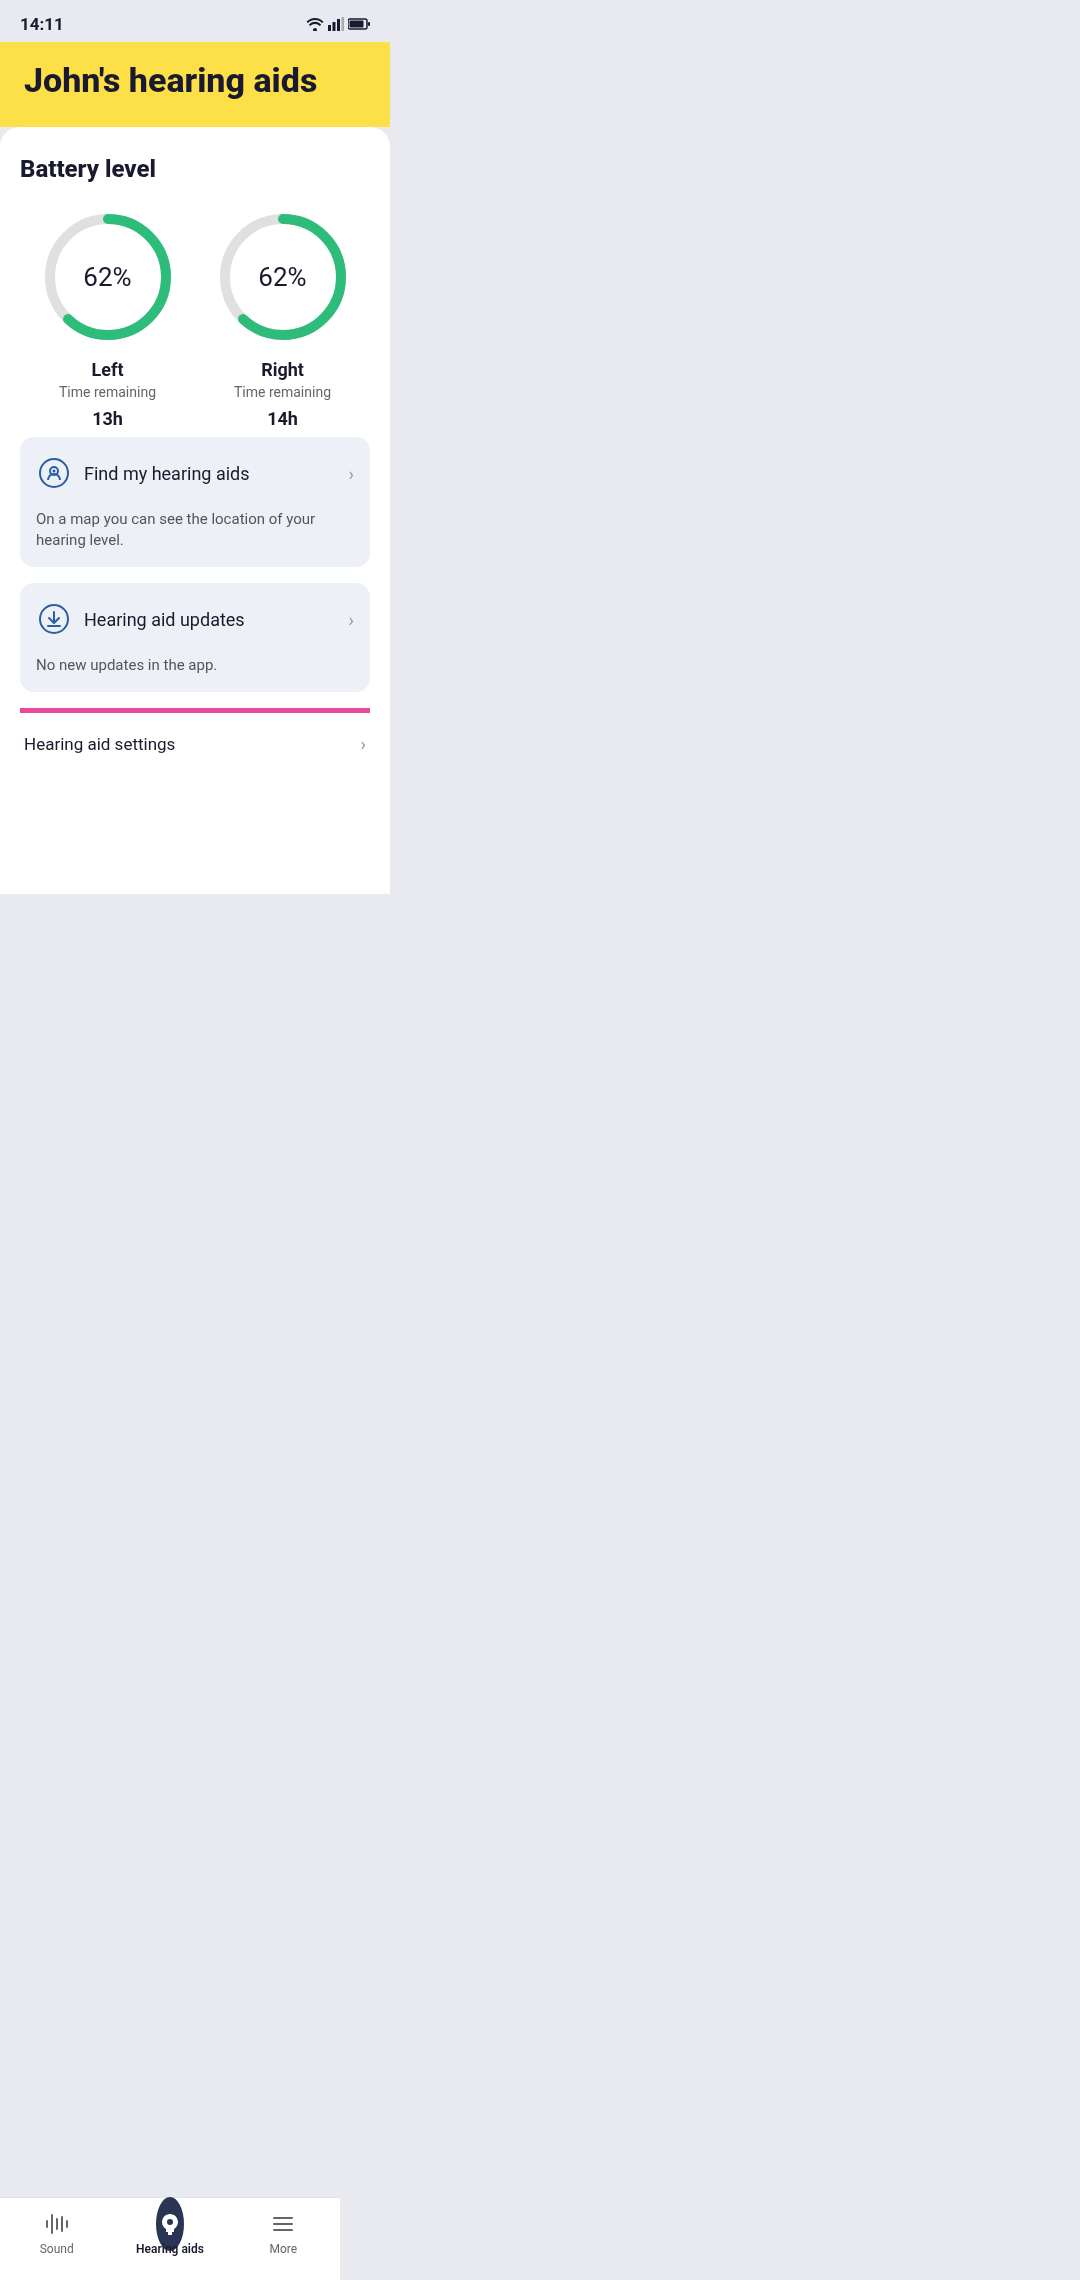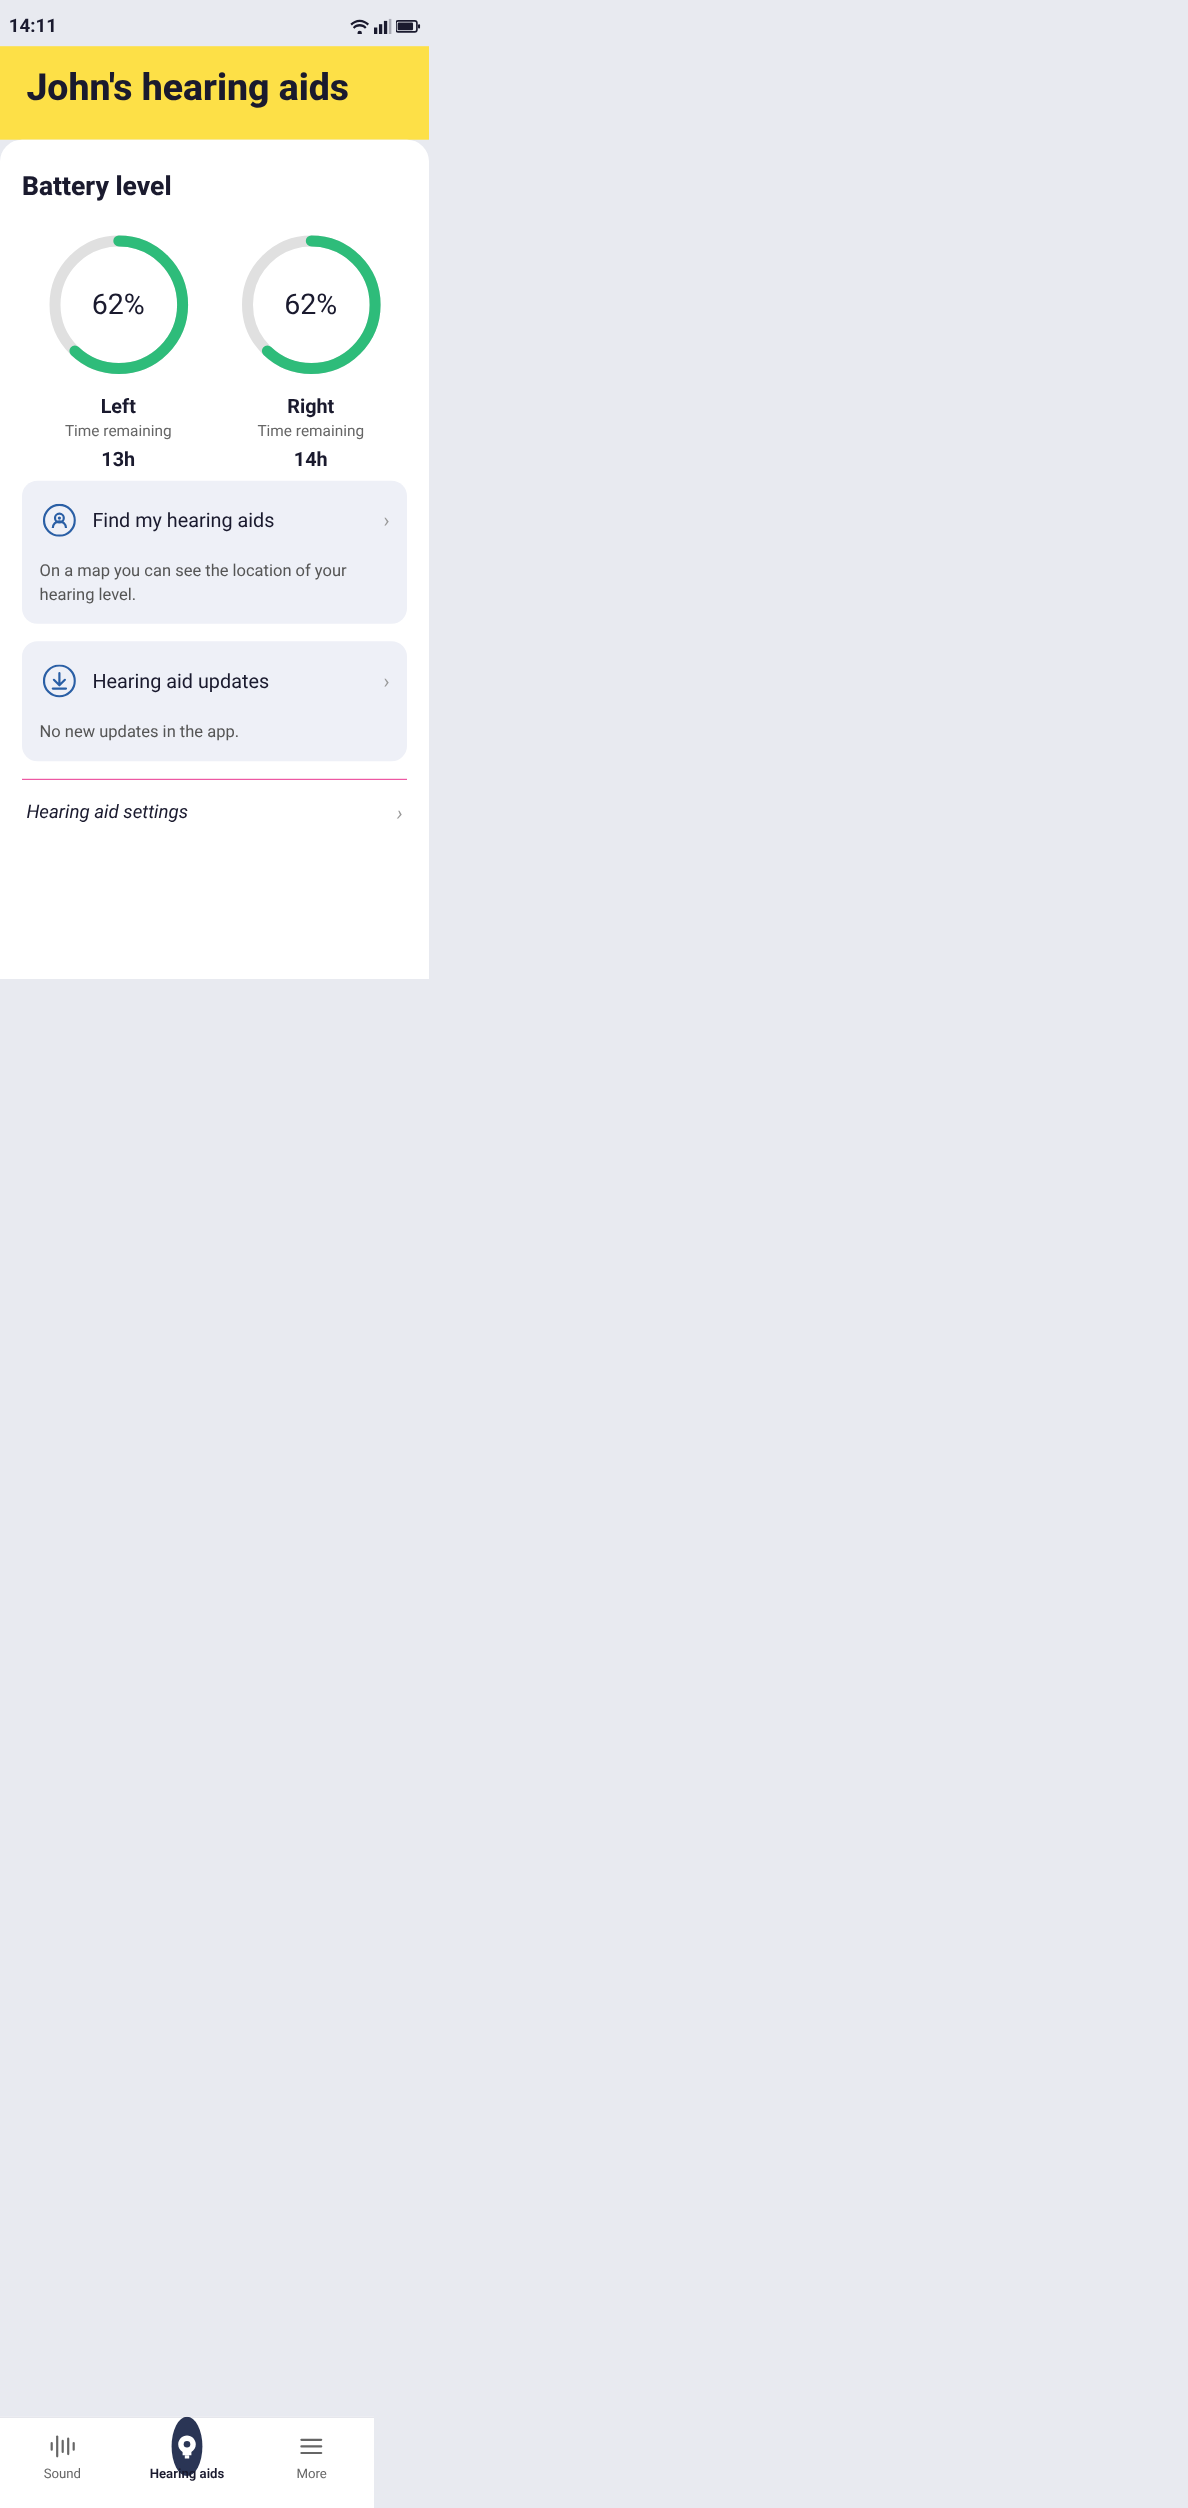--- a/index.html
+++ b/index.html
@@ -11,21 +11,21 @@
       width: 390px;
       min-height: 820px;
       position: relative;
       overflow-x: hidden;
     }
 
     .status-bar {
       display: flex;
       justify-content: space-between;
       align-items: center;
-      padding: 14px 8px 8px;
+      padding: 14px 20px 8px;
       background-color: #e8eaf0;
     }
 
     .status-time {
       font-size: 17px;
       font-weight: 700;
       color: #1a1a2e;
     }
 
     .status-icons {
@@ -179,25 +179,24 @@
 
     .card-body {
       padding: 0 16px 16px;
       font-size: 15px;
       color: #555;
       line-height: 1.4;
     }
 
     .settings-row {
       display: flex;
-      align-items: flex-start;
+      align-items: flex-end;
       justify-content: space-between;
       padding: 20px 4px;
-      border-top: 1px solid #ec4899;
-      font-style: italic;
+      border-top: 5px solid #ec4899;
     }
 
     .settings-row-label {
       font-size: 17px;
       color: #1a1a2e;
     }
 
     .bottom-nav {
       position: fixed;
       bottom: 0;

